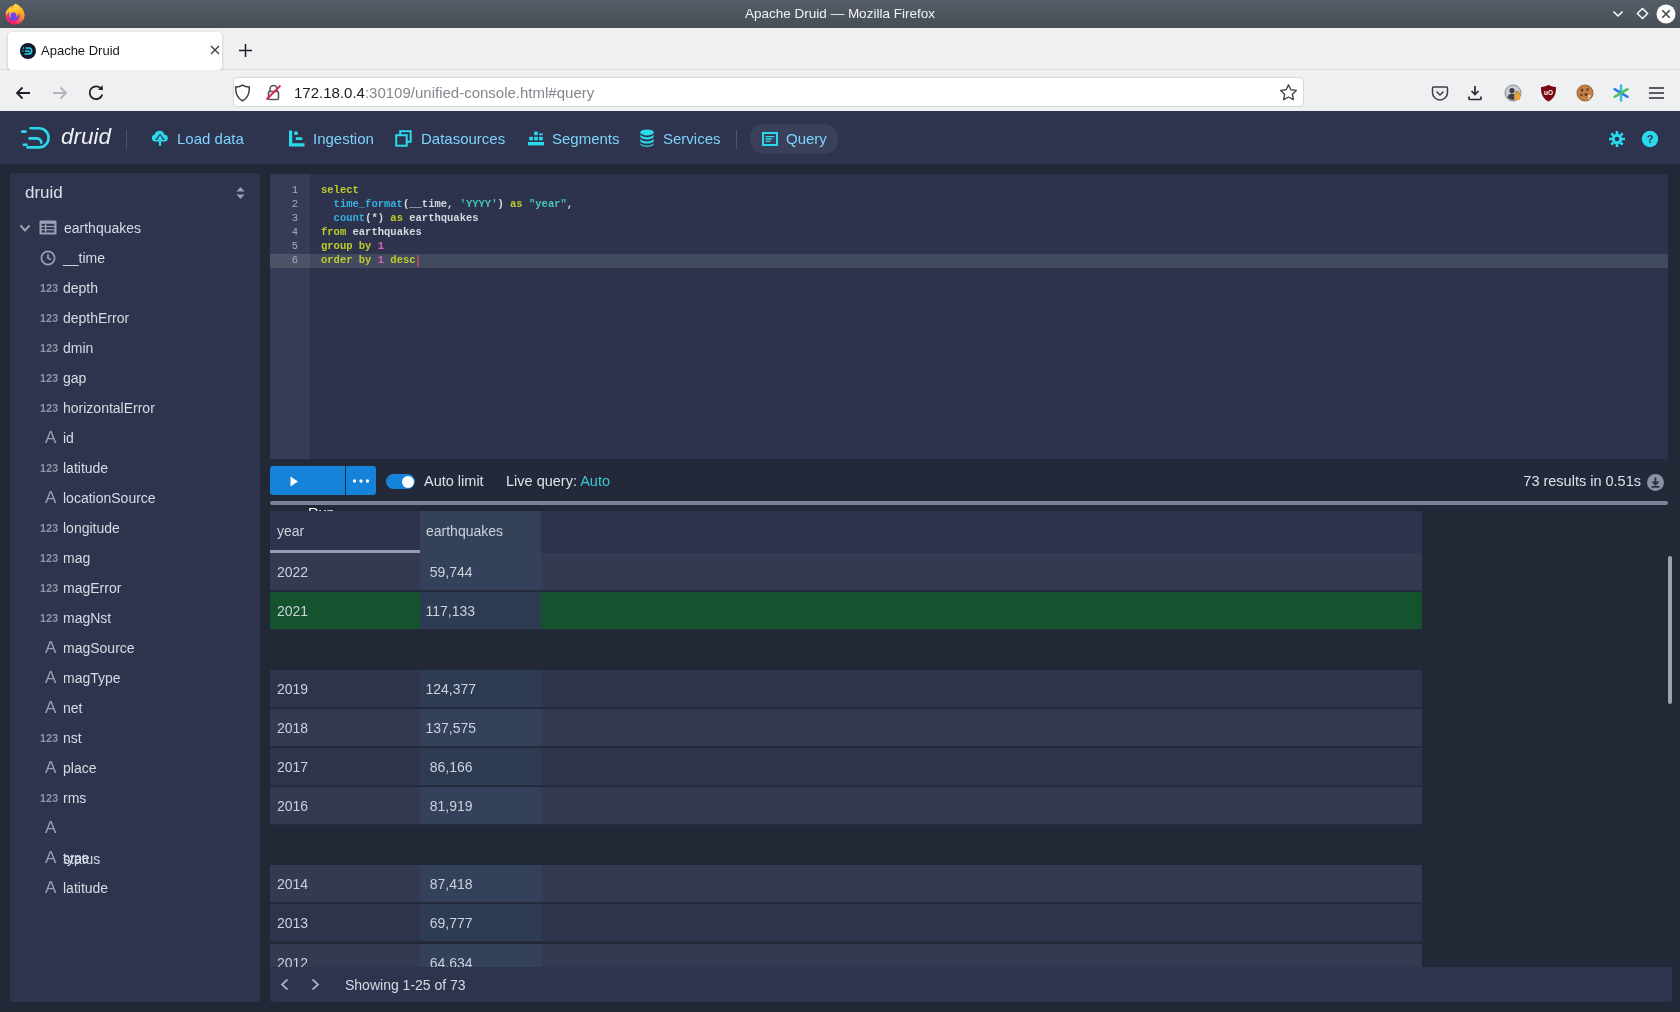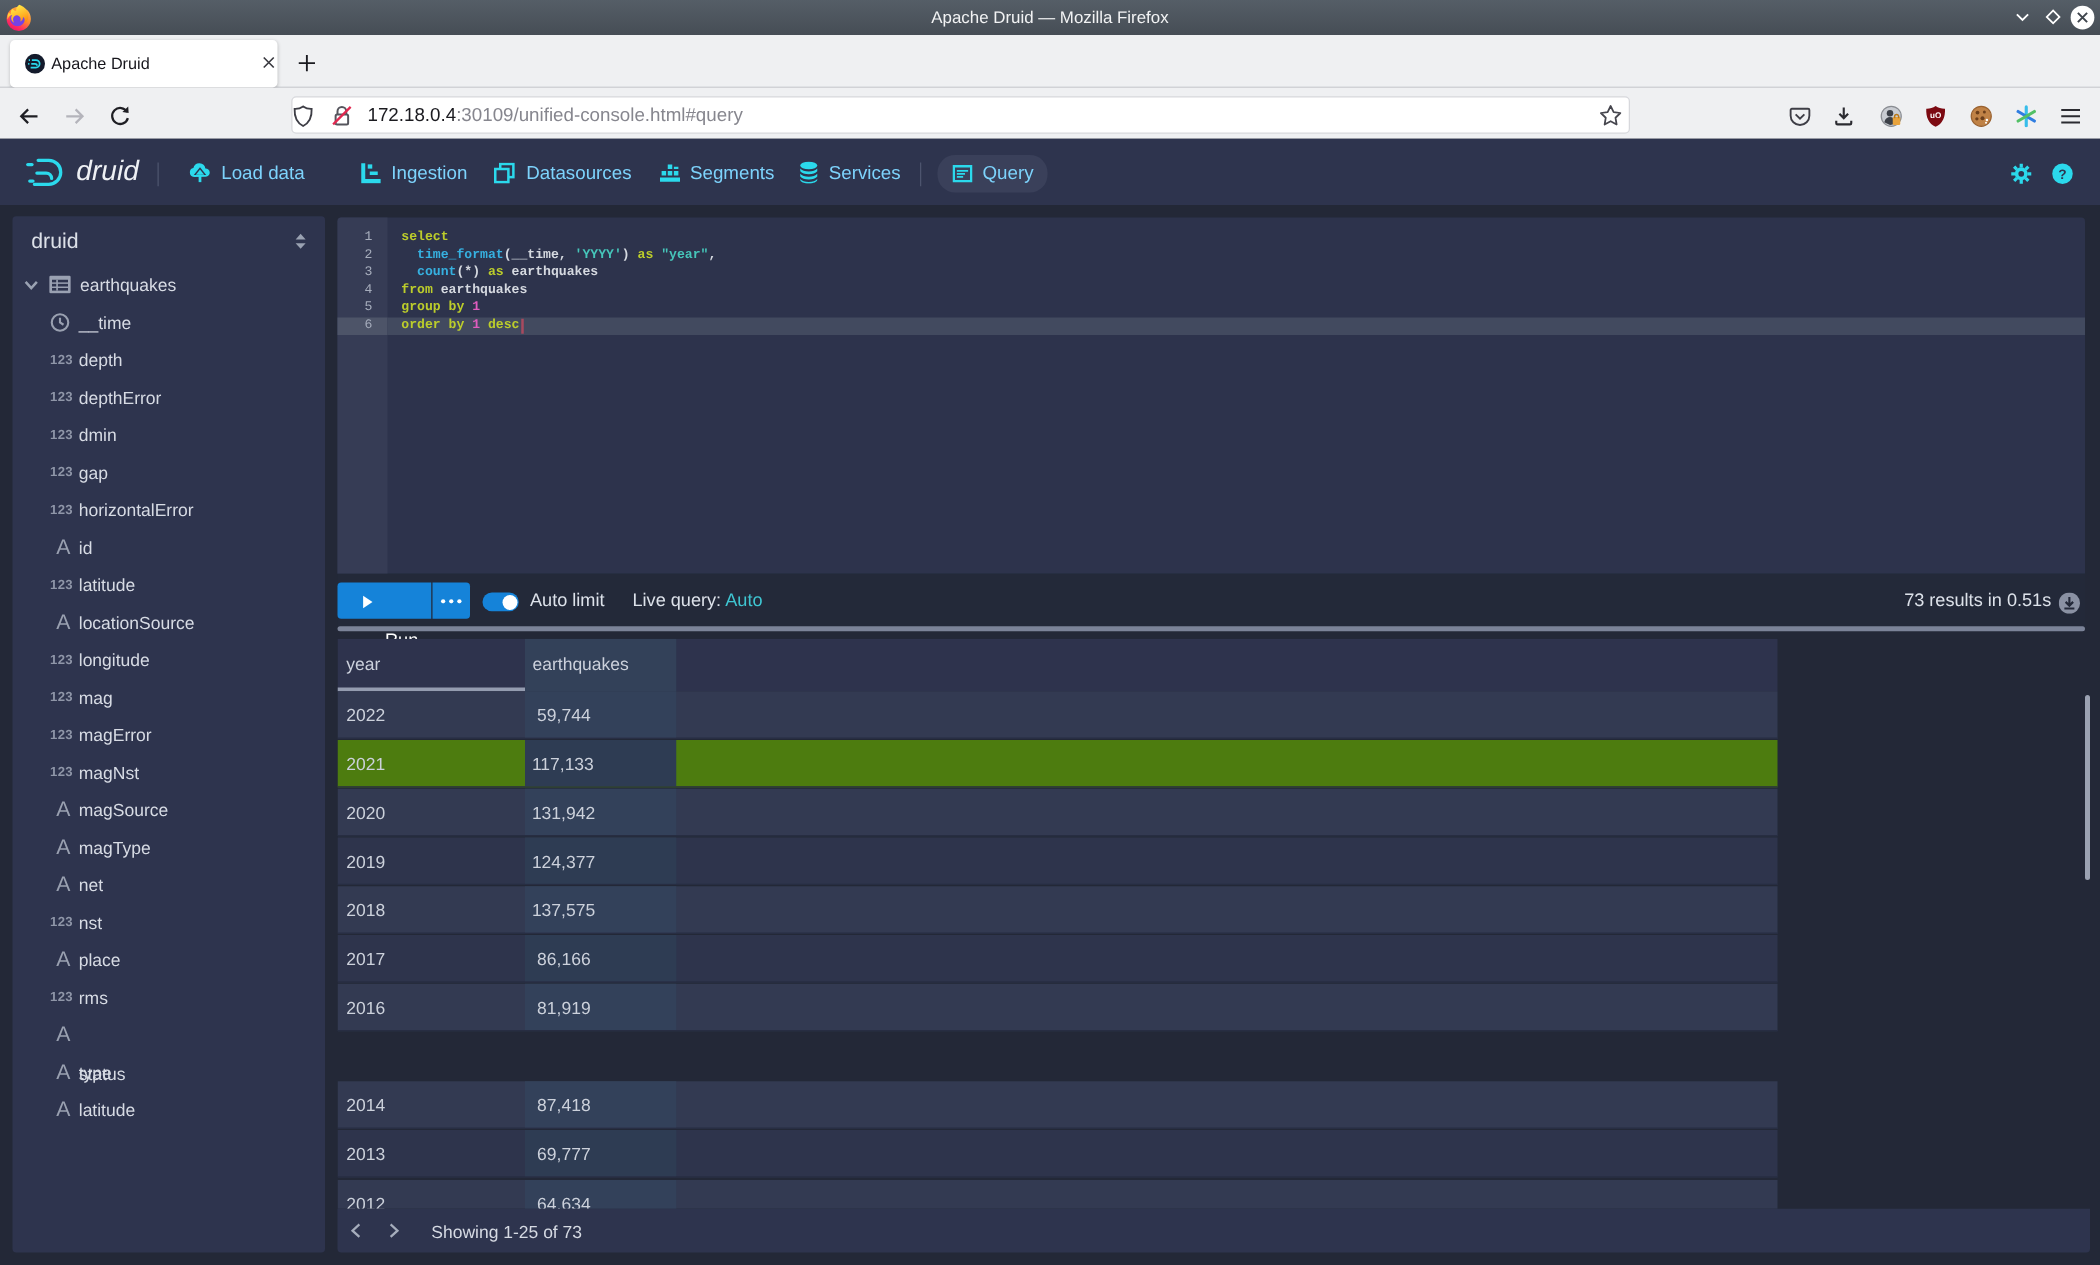--- a/index.html
+++ b/index.html
@@ -383,29 +383,24 @@
   <div class="abs" style="left:149.5px;width:121px;height:41.5px;background:#334159"></div>
   <div class="abs hdrtext" style="left:7px">year</div>
   <div class="abs hdrtext" style="left:156px">earthquakes</div>
   <div class="abs" style="left:0;top:38.5px;width:149.5px;height:3px;background:#949cb0"></div>
 </div>
     <div class="abs row" style="top:41.5px;height:38.1px;background:#333a52;border-bottom:1px solid #272d42">
     <div class="abs eqcell" style="background:#33415a"></div>
     <div class="abs yeartext">2022</div>
     <div class="abs eqtext">59,744</div>
   </div>
-    <div class="abs row" style="top:80.6px;height:38.1px;background:#4d7c0f;border-bottom:1px solid #272d42">
+    <div class="abs row" style="top:80.6px;height:38.1px;background:#14532d;border-bottom:1px solid #272d42">
     <div class="abs eqcell" style="background:#2e3c53"></div>
     <div class="abs yeartext">2021</div>
     <div class="abs eqtext">117,133</div>
-  </div>
-    <div class="abs row" style="top:119.7px;height:38.1px;background:#333a52;border-bottom:1px solid #272d42">
-    <div class="abs eqcell" style="background:#33415a"></div>
-    <div class="abs yeartext">2020</div>
-    <div class="abs eqtext">131,942</div>
   </div>
     <div class="abs row" style="top:158.8px;height:38.1px;background:#2e344c;border-bottom:1px solid #272d42">
     <div class="abs eqcell" style="background:#2e3c53"></div>
     <div class="abs yeartext">2019</div>
     <div class="abs eqtext">124,377</div>
   </div>
     <div class="abs row" style="top:197.9px;height:38.1px;background:#333a52;border-bottom:1px solid #272d42">
     <div class="abs eqcell" style="background:#33415a"></div>
     <div class="abs yeartext">2018</div>
     <div class="abs eqtext">137,575</div>

